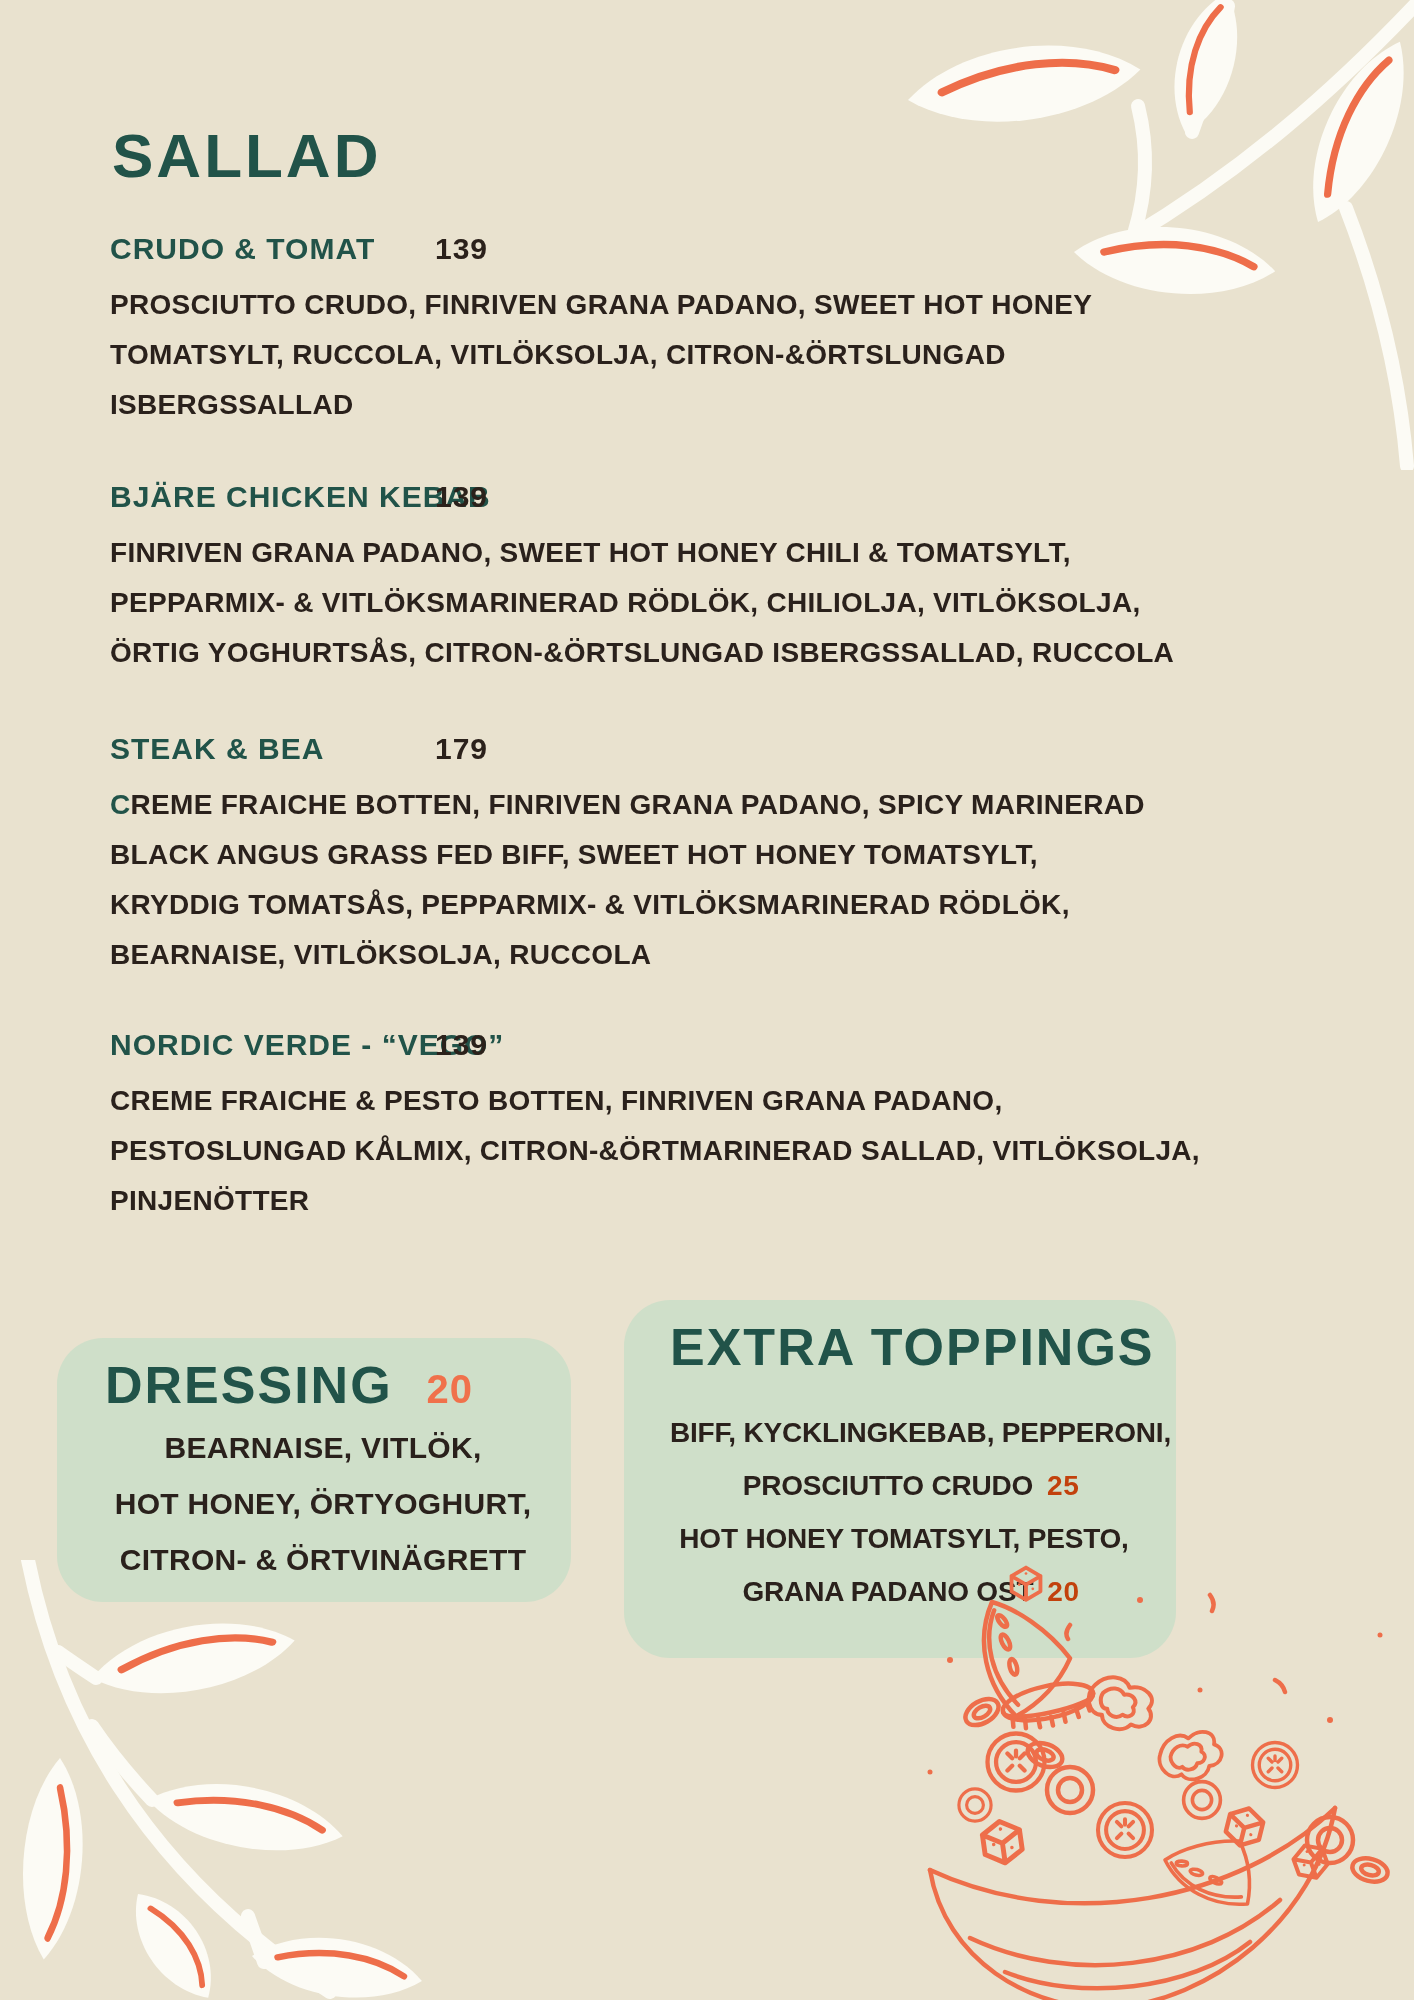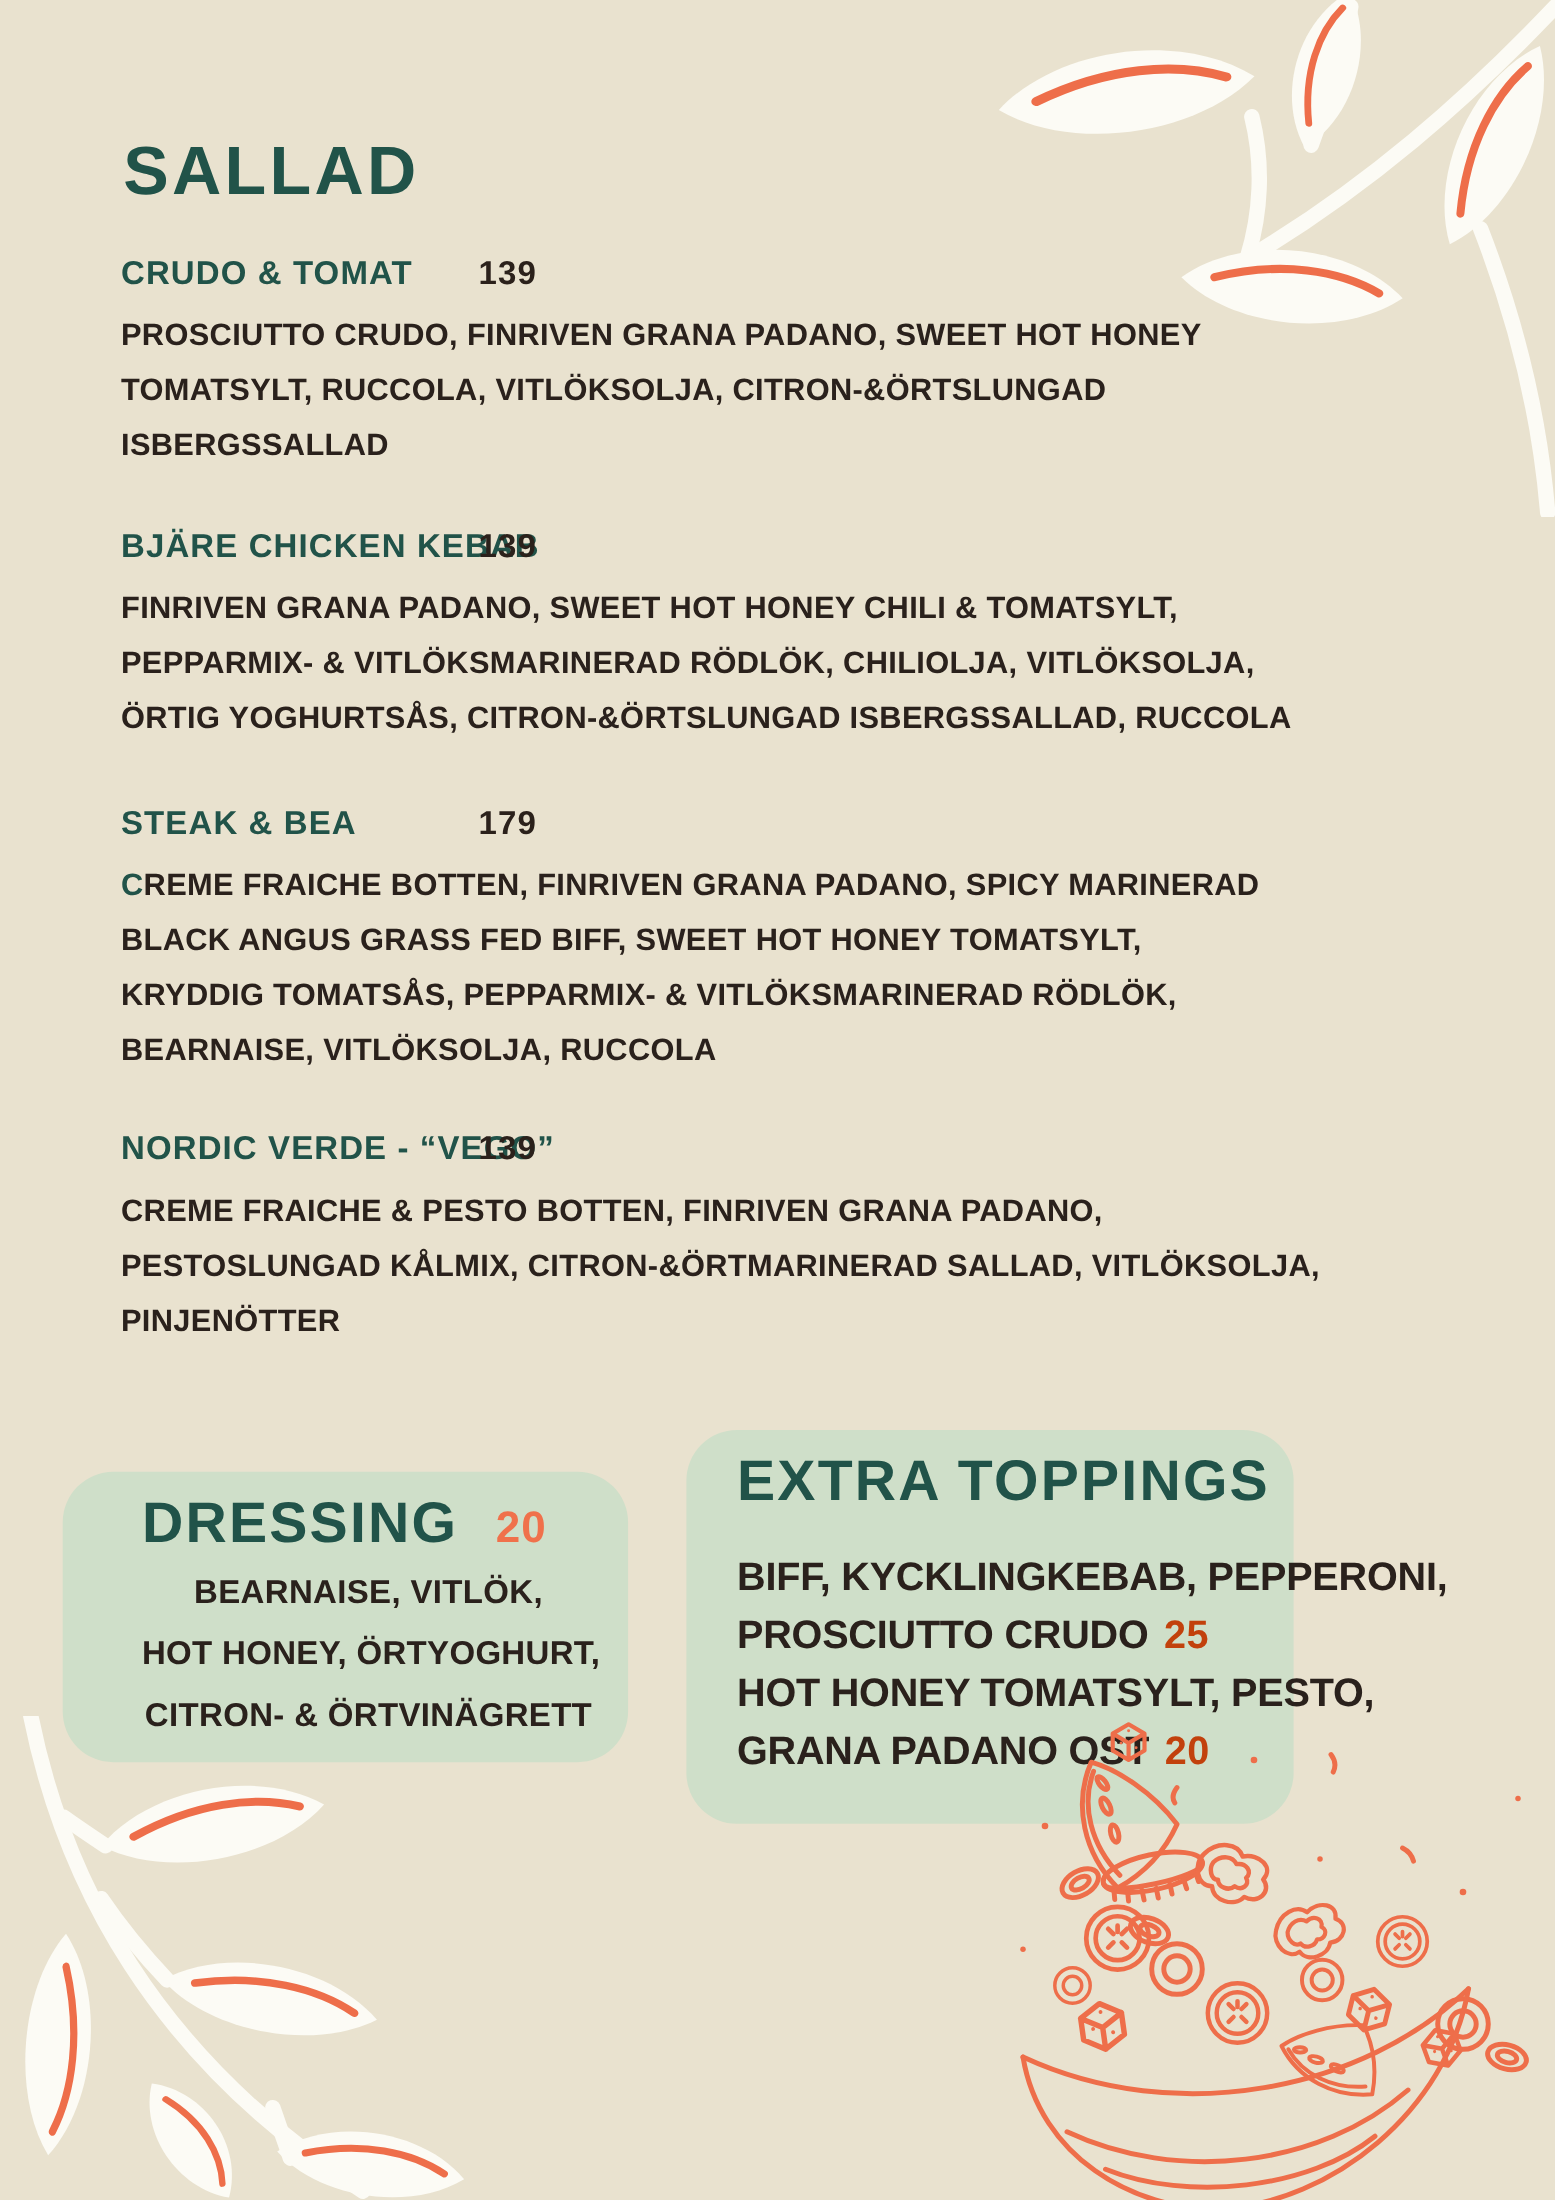--- a/index.html
+++ b/index.html
@@ -21,30 +21,30 @@
     position:absolute; left:112px; top:124px; z-index:2;
     font-size:62px; line-height:64px; letter-spacing:3px; color:#215349;
   }
   .item { position:absolute; left:110px; width:1070px; z-index:2; }
   .item-head { position:relative; font-size:30px; line-height:30px; letter-spacing:1px; color:#215349; margin:0 0 16px 0; white-space:nowrap; }
   .item-price { position:absolute; left:325px; top:0; color:#2b211b; letter-spacing:1px; }
   .desc { margin:0; font-size:28px; line-height:50px; letter-spacing:0.3px; color:#2a211c; white-space:nowrap; }
   .teal-first::first-letter { color:#215349; }
 
   .box { position:absolute; background:#cfdfc9; border-radius:46px; box-sizing:border-box; z-index:2; }
-  .box-dressing { left:57px; top:1338px; width:514px; height:264px; padding:16px 30px 0 72px; }
+  .box-dressing { left:57px; top:1338px; width:514px; height:264px; padding:16px 30px 0 48px; }
   .box-toppings { left:624px; top:1300px; width:552px; height:358px; padding:16px 24px 0 46px; }
   .box-title-row { position:relative; white-space:nowrap; }
   .box-title { font-size:52px; line-height:62px; letter-spacing:2px; color:#215349; }
   .box-price-big { font-size:40px; color:#f0714b; margin-left:34px; letter-spacing:1px; }
   .box-dressing .box-lines { margin-top:4px; }
   .box-dressing .box-lines p { margin:0; font-size:30px; line-height:56px; letter-spacing:0.3px; color:#2a211c; white-space:nowrap;text-align:center; }
   .box-toppings .box-title-row { text-align:center; }
   .box-toppings .box-lines { margin-top:28px; }
-  .box-toppings .box-lines p { margin:0; font-size:36px; line-height:53px; letter-spacing:-0.2px; color:#2a211c; white-space:nowrap; }
+  .box-toppings .box-lines p { margin:0; font-size:28px; line-height:53px; letter-spacing:-0.2px; color:#2a211c; white-space:nowrap;text-align:center; }
   .price-inline { color:#c2410c; margin-left:14px; letter-spacing:0.5px; }
 </style>
 </head>
 <body>
 
 <svg width="0" height="0" style="position:absolute" aria-hidden="true">
   <defs>
     <g id="leaf">
       <path d="M0,0 C50,-50 148,-54 202,-6 C150,42 52,44 0,0 Z" fill="#fcfbf5"></path>
       <path d="M30,-4 C88,-28 142,-26 180,-8" fill="none" stroke="#ee6e4a" stroke-width="8" stroke-linecap="round"></path>

